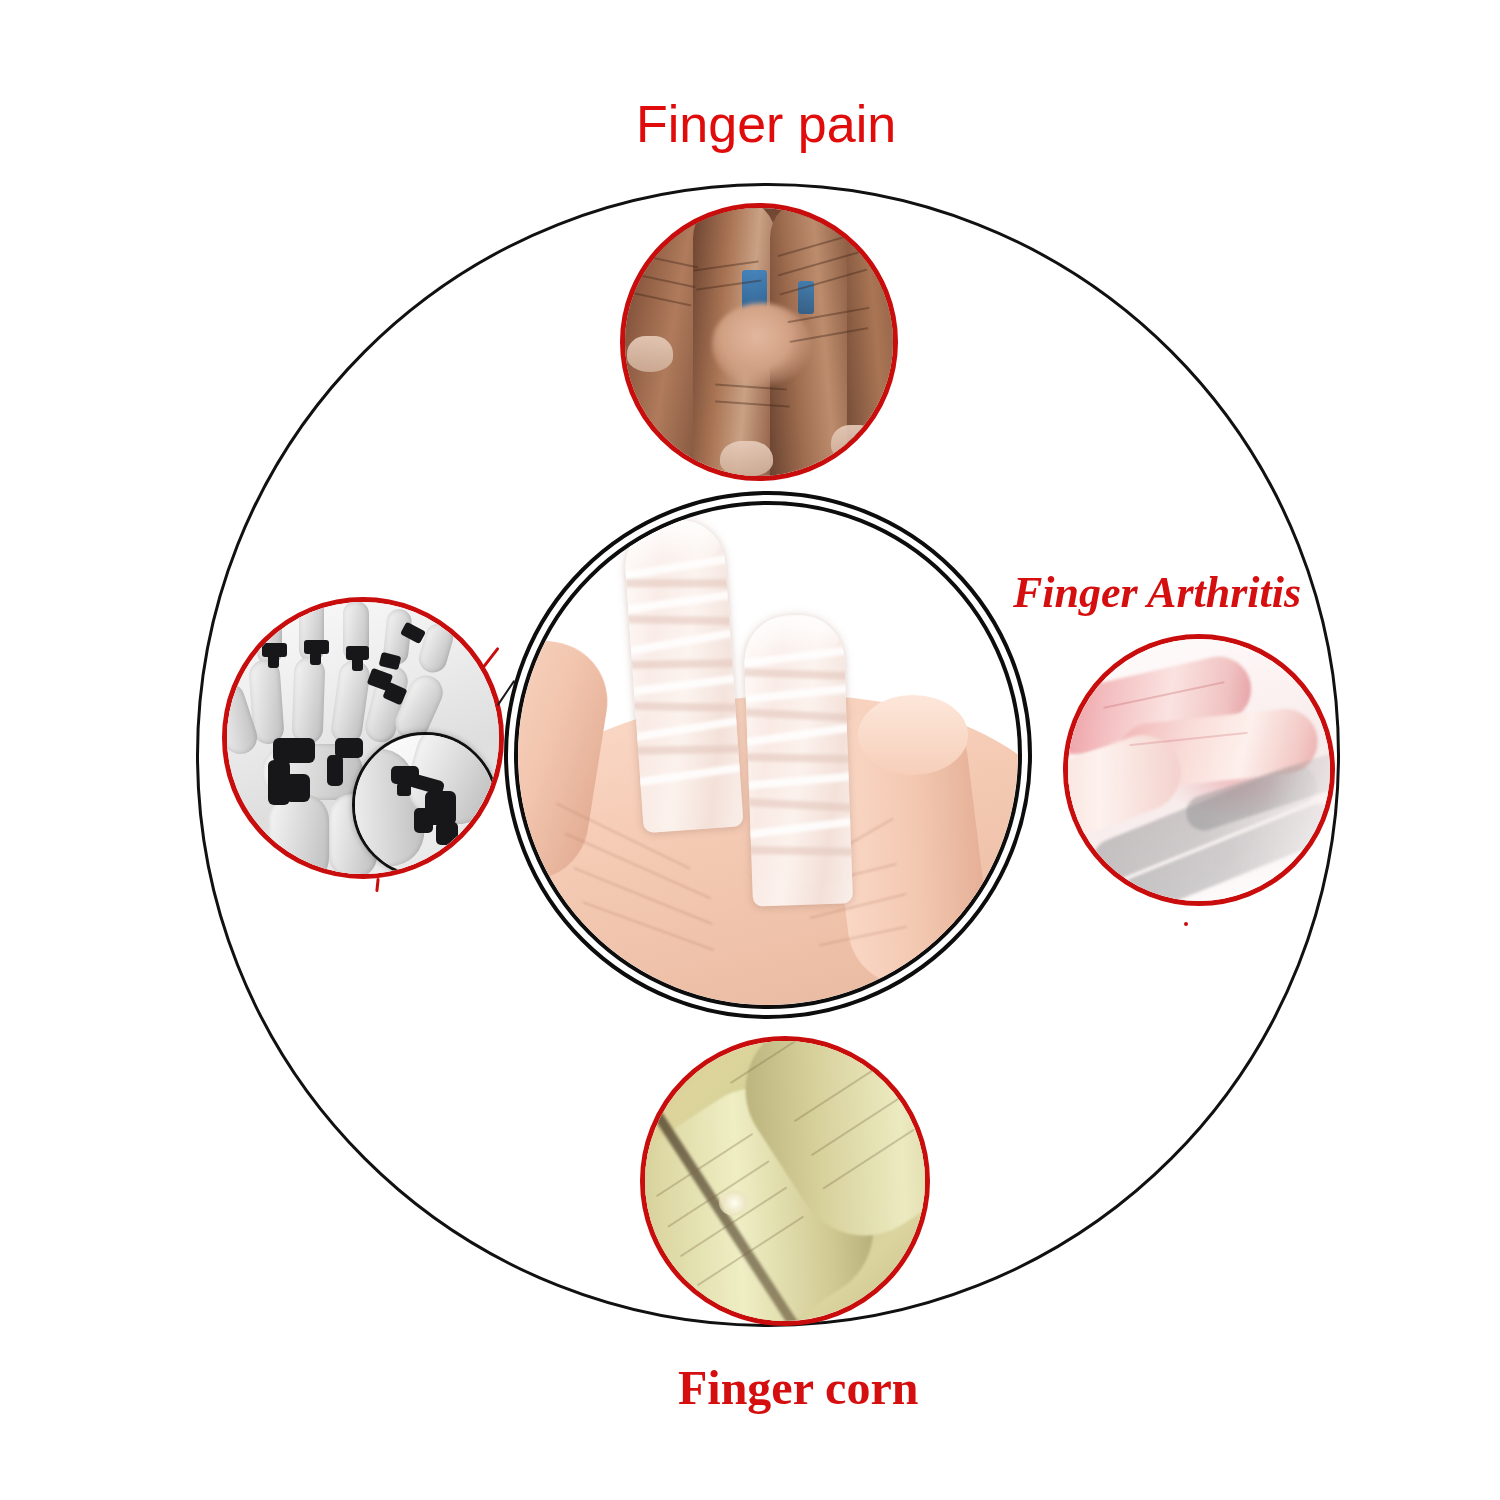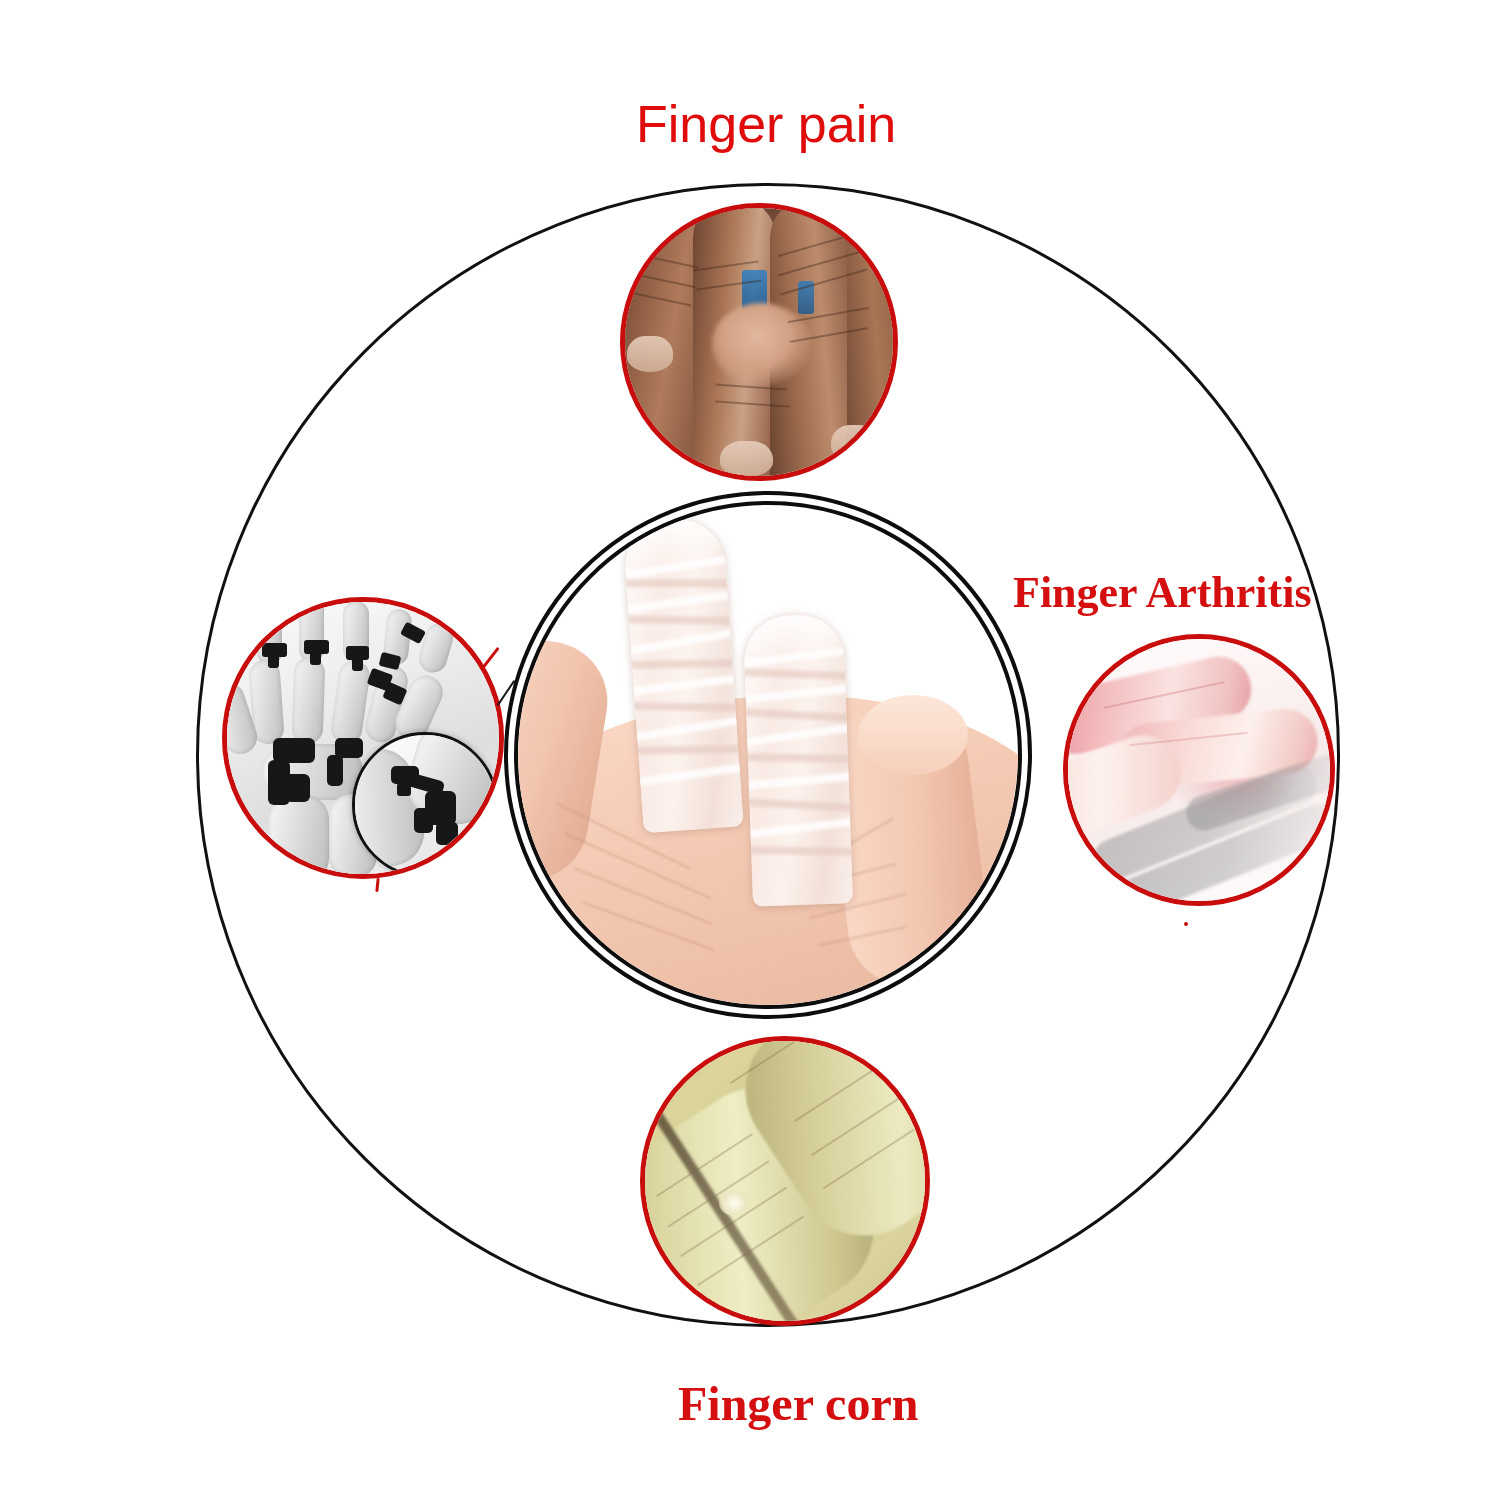--- a/index.html
+++ b/index.html
@@ -31,22 +31,22 @@
   }
   .center-photo{position:absolute;left:0;top:0;width:100%;height:100%;overflow:hidden;border-radius:50%;}
 
   
   .label{position:absolute;color:#e00b0b;white-space:nowrap;line-height:1;}
   .label.sans{font-family:"Liberation Sans", sans-serif;font-weight:400;}
   .label.serif{font-family:"Liberation Serif", serif;font-weight:700;color:#d50f0f;}
 
   #label-pain     {left:636px; top:98px;  font-size:52px;}
   #label-broken   {left:256px; top:528px; font-size:52px;}
-  #label-arthritis{left:1013px;top:571px; font-size:44px;}
-  #label-corn     {left:678px; top:1364px;font-size:48px;margin-top:16px;}
+  #label-arthritis{left:1013px;top:571px; font-size:44px;font-style:italic;}
+  #label-corn     {left:678px; top:1364px;font-size:48px;}
 
   
   #node-pain{left:620px;top:203px;width:278px;height:278px;}
   .pain-bg{position:absolute;inset:-4px;
     background:
       radial-gradient(ellipse 70px 40px at 50% 56%, rgba(214,160,140,.85) 0%, rgba(190,135,112,0) 70%),
       linear-gradient(180deg,#6d4431 0%,#8a5b42 18%,#a87052 45%,#c69a7d 72%,#dcc0ab 100%);
   }
   
   .fcol{position:absolute;top:-6px;height:115%;border-radius:40px;}

